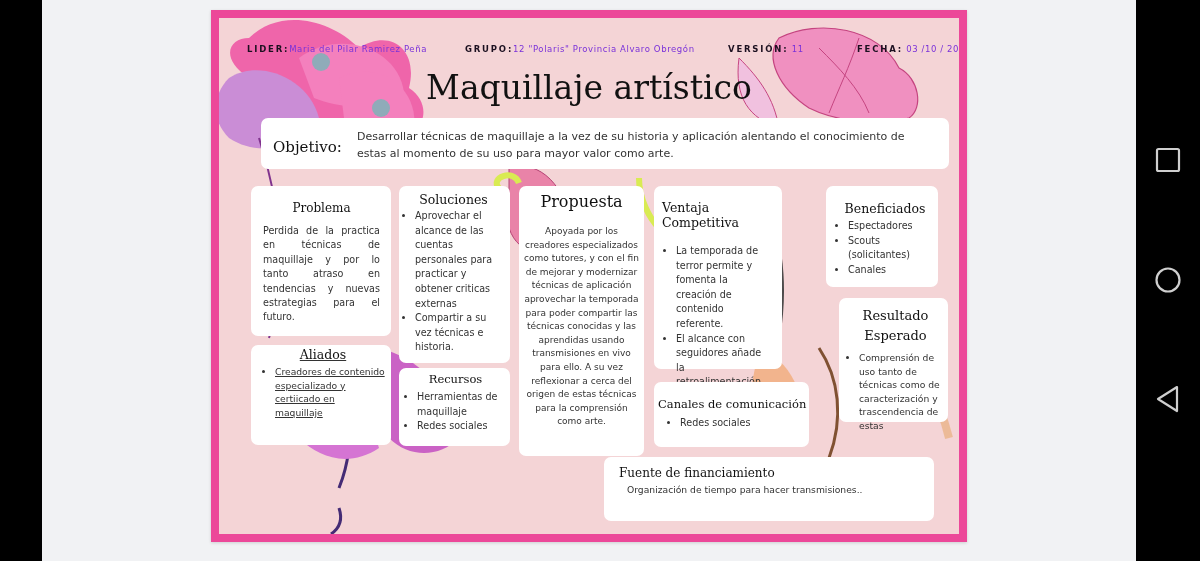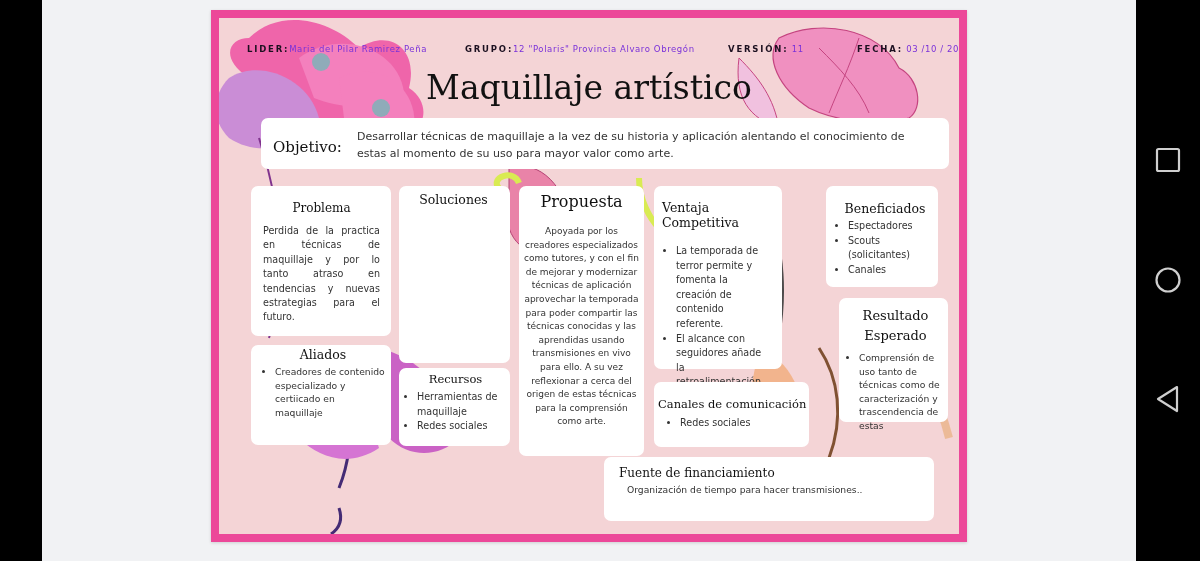--- a/index.html
+++ b/index.html
@@ -77,20 +77,24 @@
       <div class="obj-text">Desarrollar técnicas de maquillaje a la vez de su historia y aplicación alentando el conocimiento de estas al momento de su uso para mayor valor como arte.</div>
     </div>
 
     <div class="card" style="left:32px;top:168px;width:140px;height:150px;padding:15px 11px 0 12px;">
       <h3 style="font-size:12px;margin-bottom:9px;">Problema</h3>
       <div class="txt" style="text-align:justify;">Perdida de la practica en técnicas de maquillaje y por lo tanto atraso en tendencias y nuevas estrategias para el futuro.</div>
     </div>
 
     <div class="card" style="left:180px;top:168px;width:111px;height:177px;padding:6px 6px 0 4px;">
       <h3 style="font-size:12.5px;margin-bottom:2px;">Soluciones</h3>
+      <ul style="padding-left:12px;">
+        <li>Aprovechar el alcance de las cuentas personales para  practicar y obtener criticas externas</li>
+        <li>Compartir a su vez técnicas e historia.</li>
+      </ul>
     </div>
 
     <div class="card" style="left:300px;top:168px;width:125px;height:270px;padding:6px 4px 0 4px;">
       <h3 style="font-size:16px;margin-bottom:14px;">Propuesta</h3>
       <div class="txt" style="text-align:center;font-size:9px;line-height:13.6px;">Apoyada por los creadores especializados como tutores, y con el fin de mejorar y modernizar técnicas de aplicación aprovechar la temporada para poder compartir las técnicas conocidas y las aprendidas usando transmisiones en vivo para ello. A su vez reflexionar a cerca del origen de estas técnicas para la comprensión como arte.</div>
     </div>
 
     <div class="card" style="left:435px;top:168px;width:128px;height:183px;padding:14px 12px 0 8px;">
       <h3 style="font-size:12.5px;text-align:left;margin-bottom:14px;">Ventaja Competitiva</h3>
       <ul>
@@ -101,21 +105,21 @@
 
     <div class="card" style="left:607px;top:168px;width:112px;height:101px;padding:15px 4px 0 10px;">
       <h3 style="font-size:12.5px;margin-bottom:3px;">Beneficiados</h3>
       <ul style="padding-left:12px;">
         <li style="line-height:14.5px;">Espectadores</li>
         <li style="line-height:14.5px;">Scouts (solicitantes)</li>
         <li style="line-height:14.5px;">Canales</li>
       </ul>
     </div>
 
-    <div class="card" style="left:32px;top:327px;width:140px;height:100px;padding:2px 6px 0 10px;">
+    <div class="card" style="left:32px;top:327px;width:140px;height:100px;padding:2px 6px 0 10px;text-decoration:underline;">
       <h3 style="font-size:12.5px;margin-bottom:3px;">Aliados</h3>
       <ul style="padding-left:14px;">
         <li style="font-size:9.2px;line-height:13.6px;">Creadores de contenido especializado y certiicado en maquillaje</li>
       </ul>
     </div>
 
     <div class="card" style="left:180px;top:350px;width:111px;height:78px;padding:4px 4px 0 6px;">
       <h3 style="font-size:11.5px;margin-bottom:4px;">Recursos</h3>
       <ul style="padding-left:12px;">
         <li>Herramientas de maquillaje</li>

